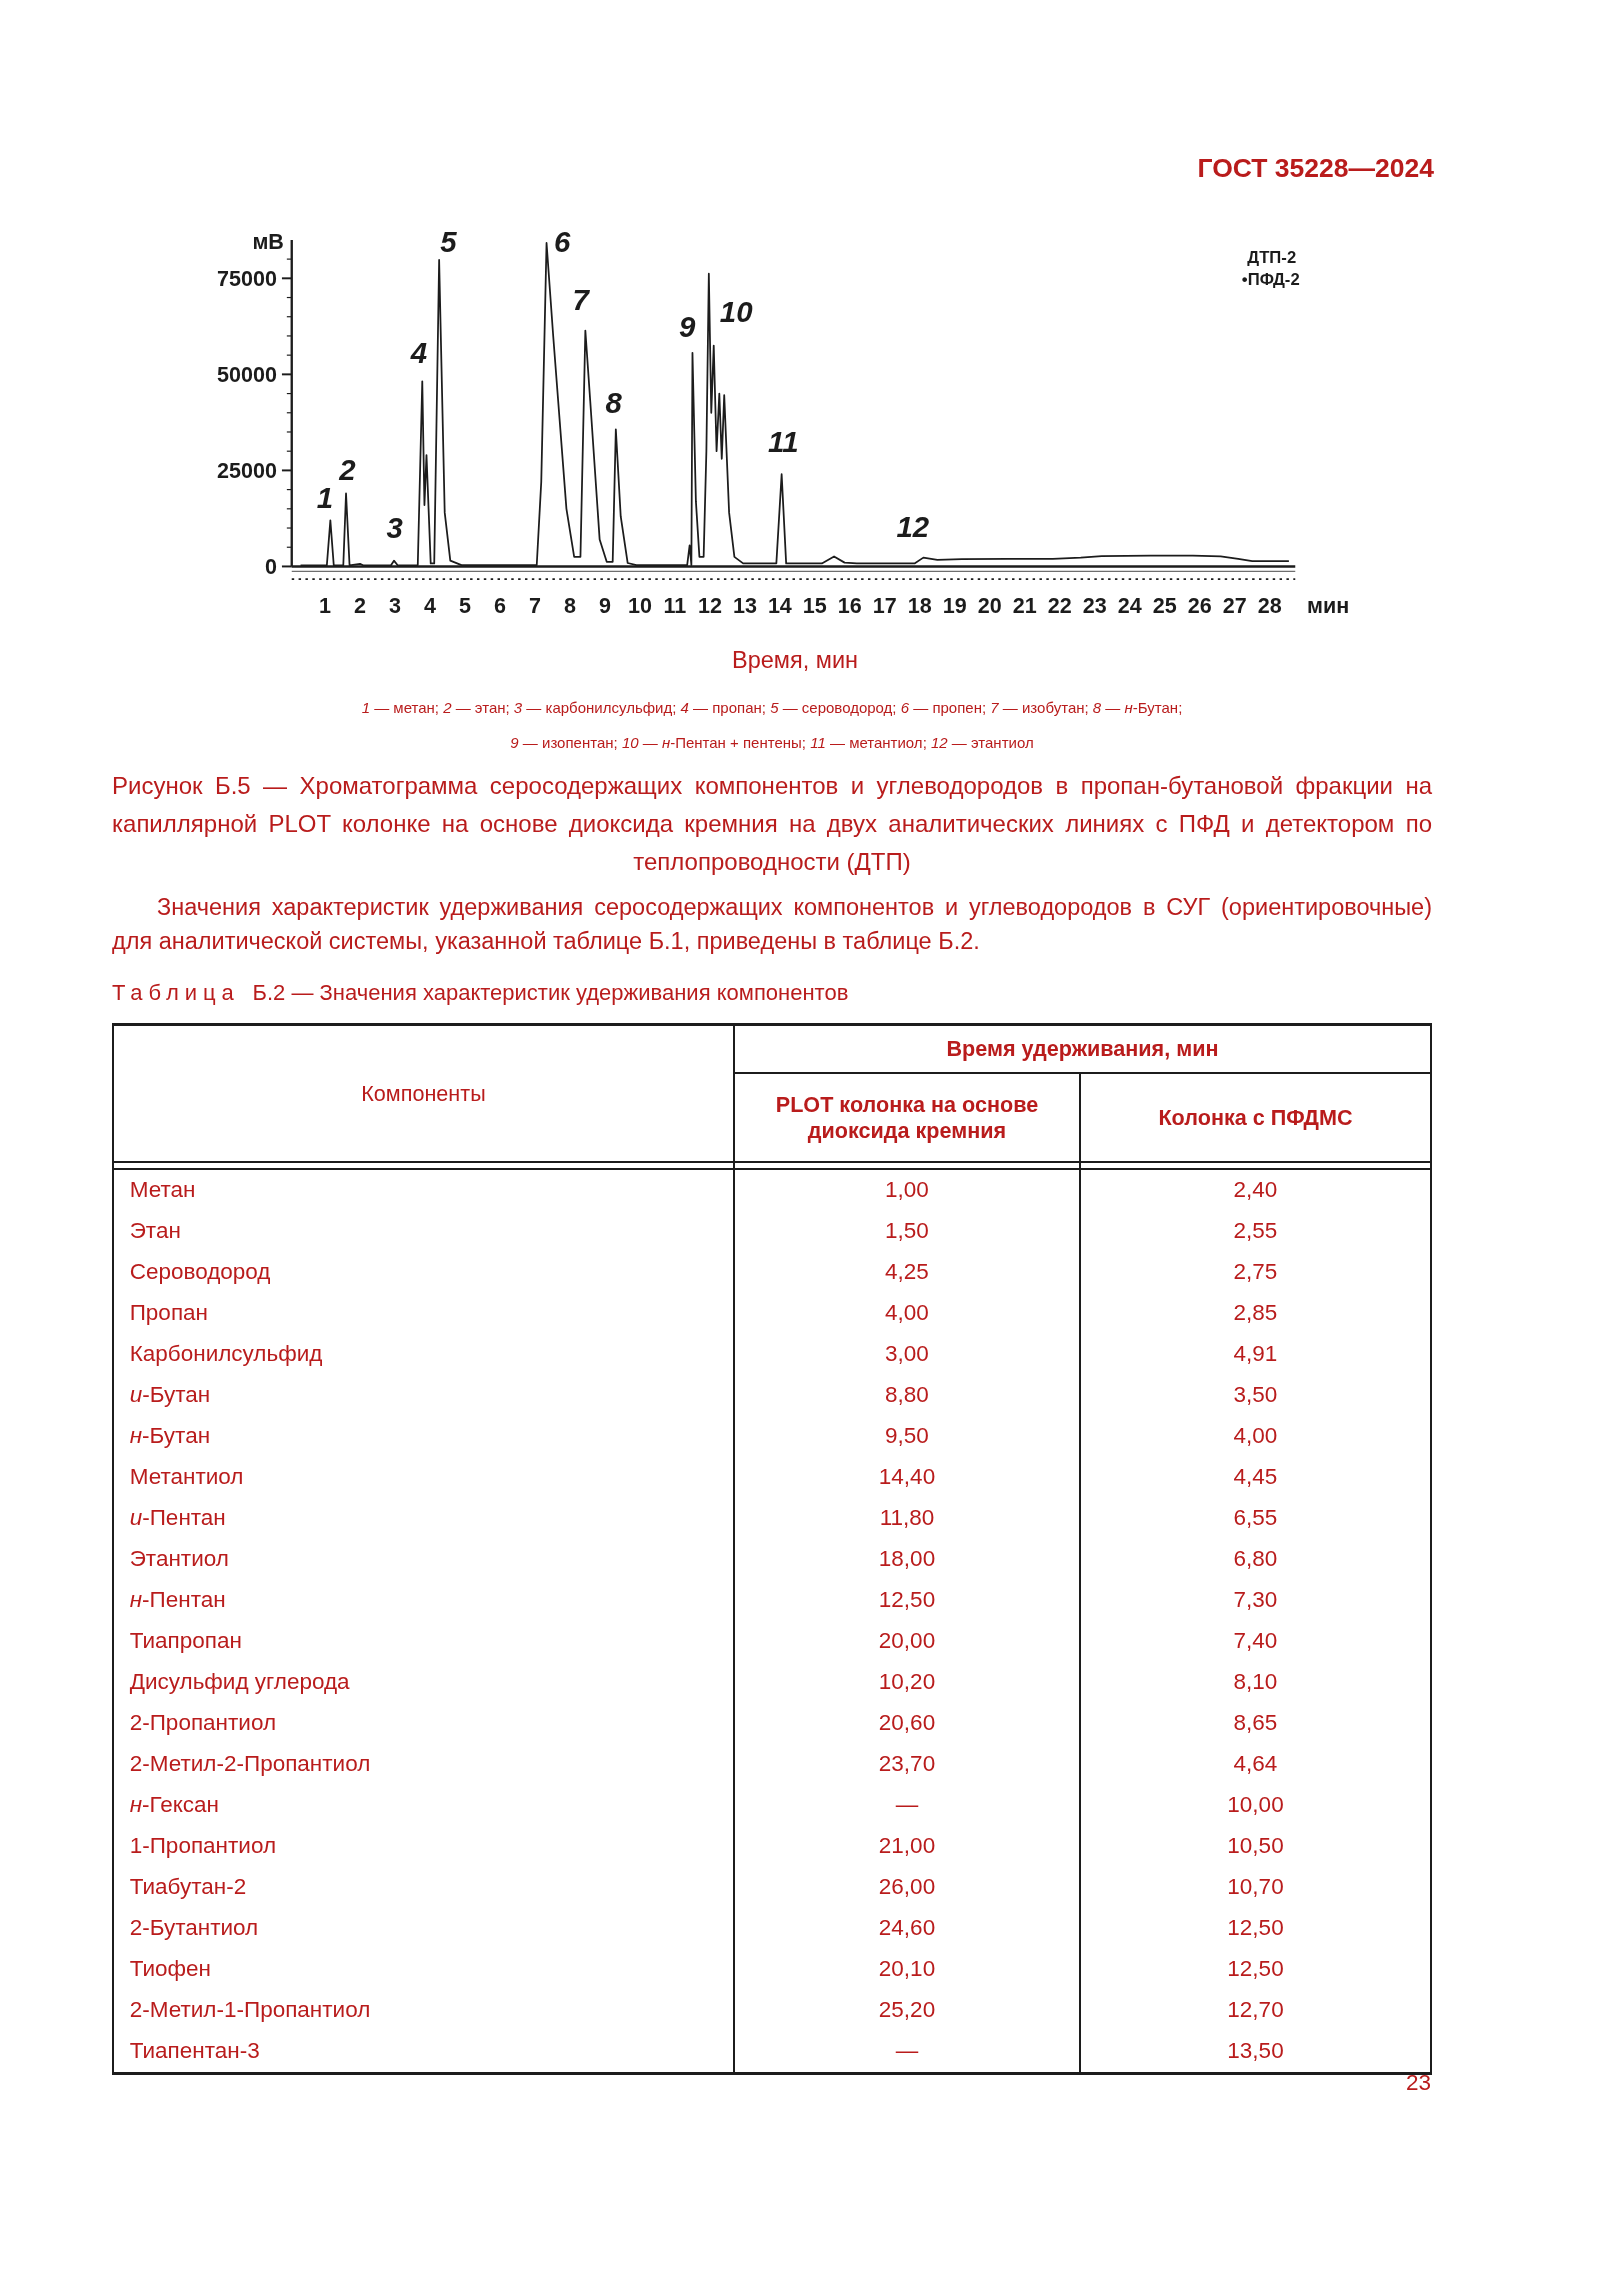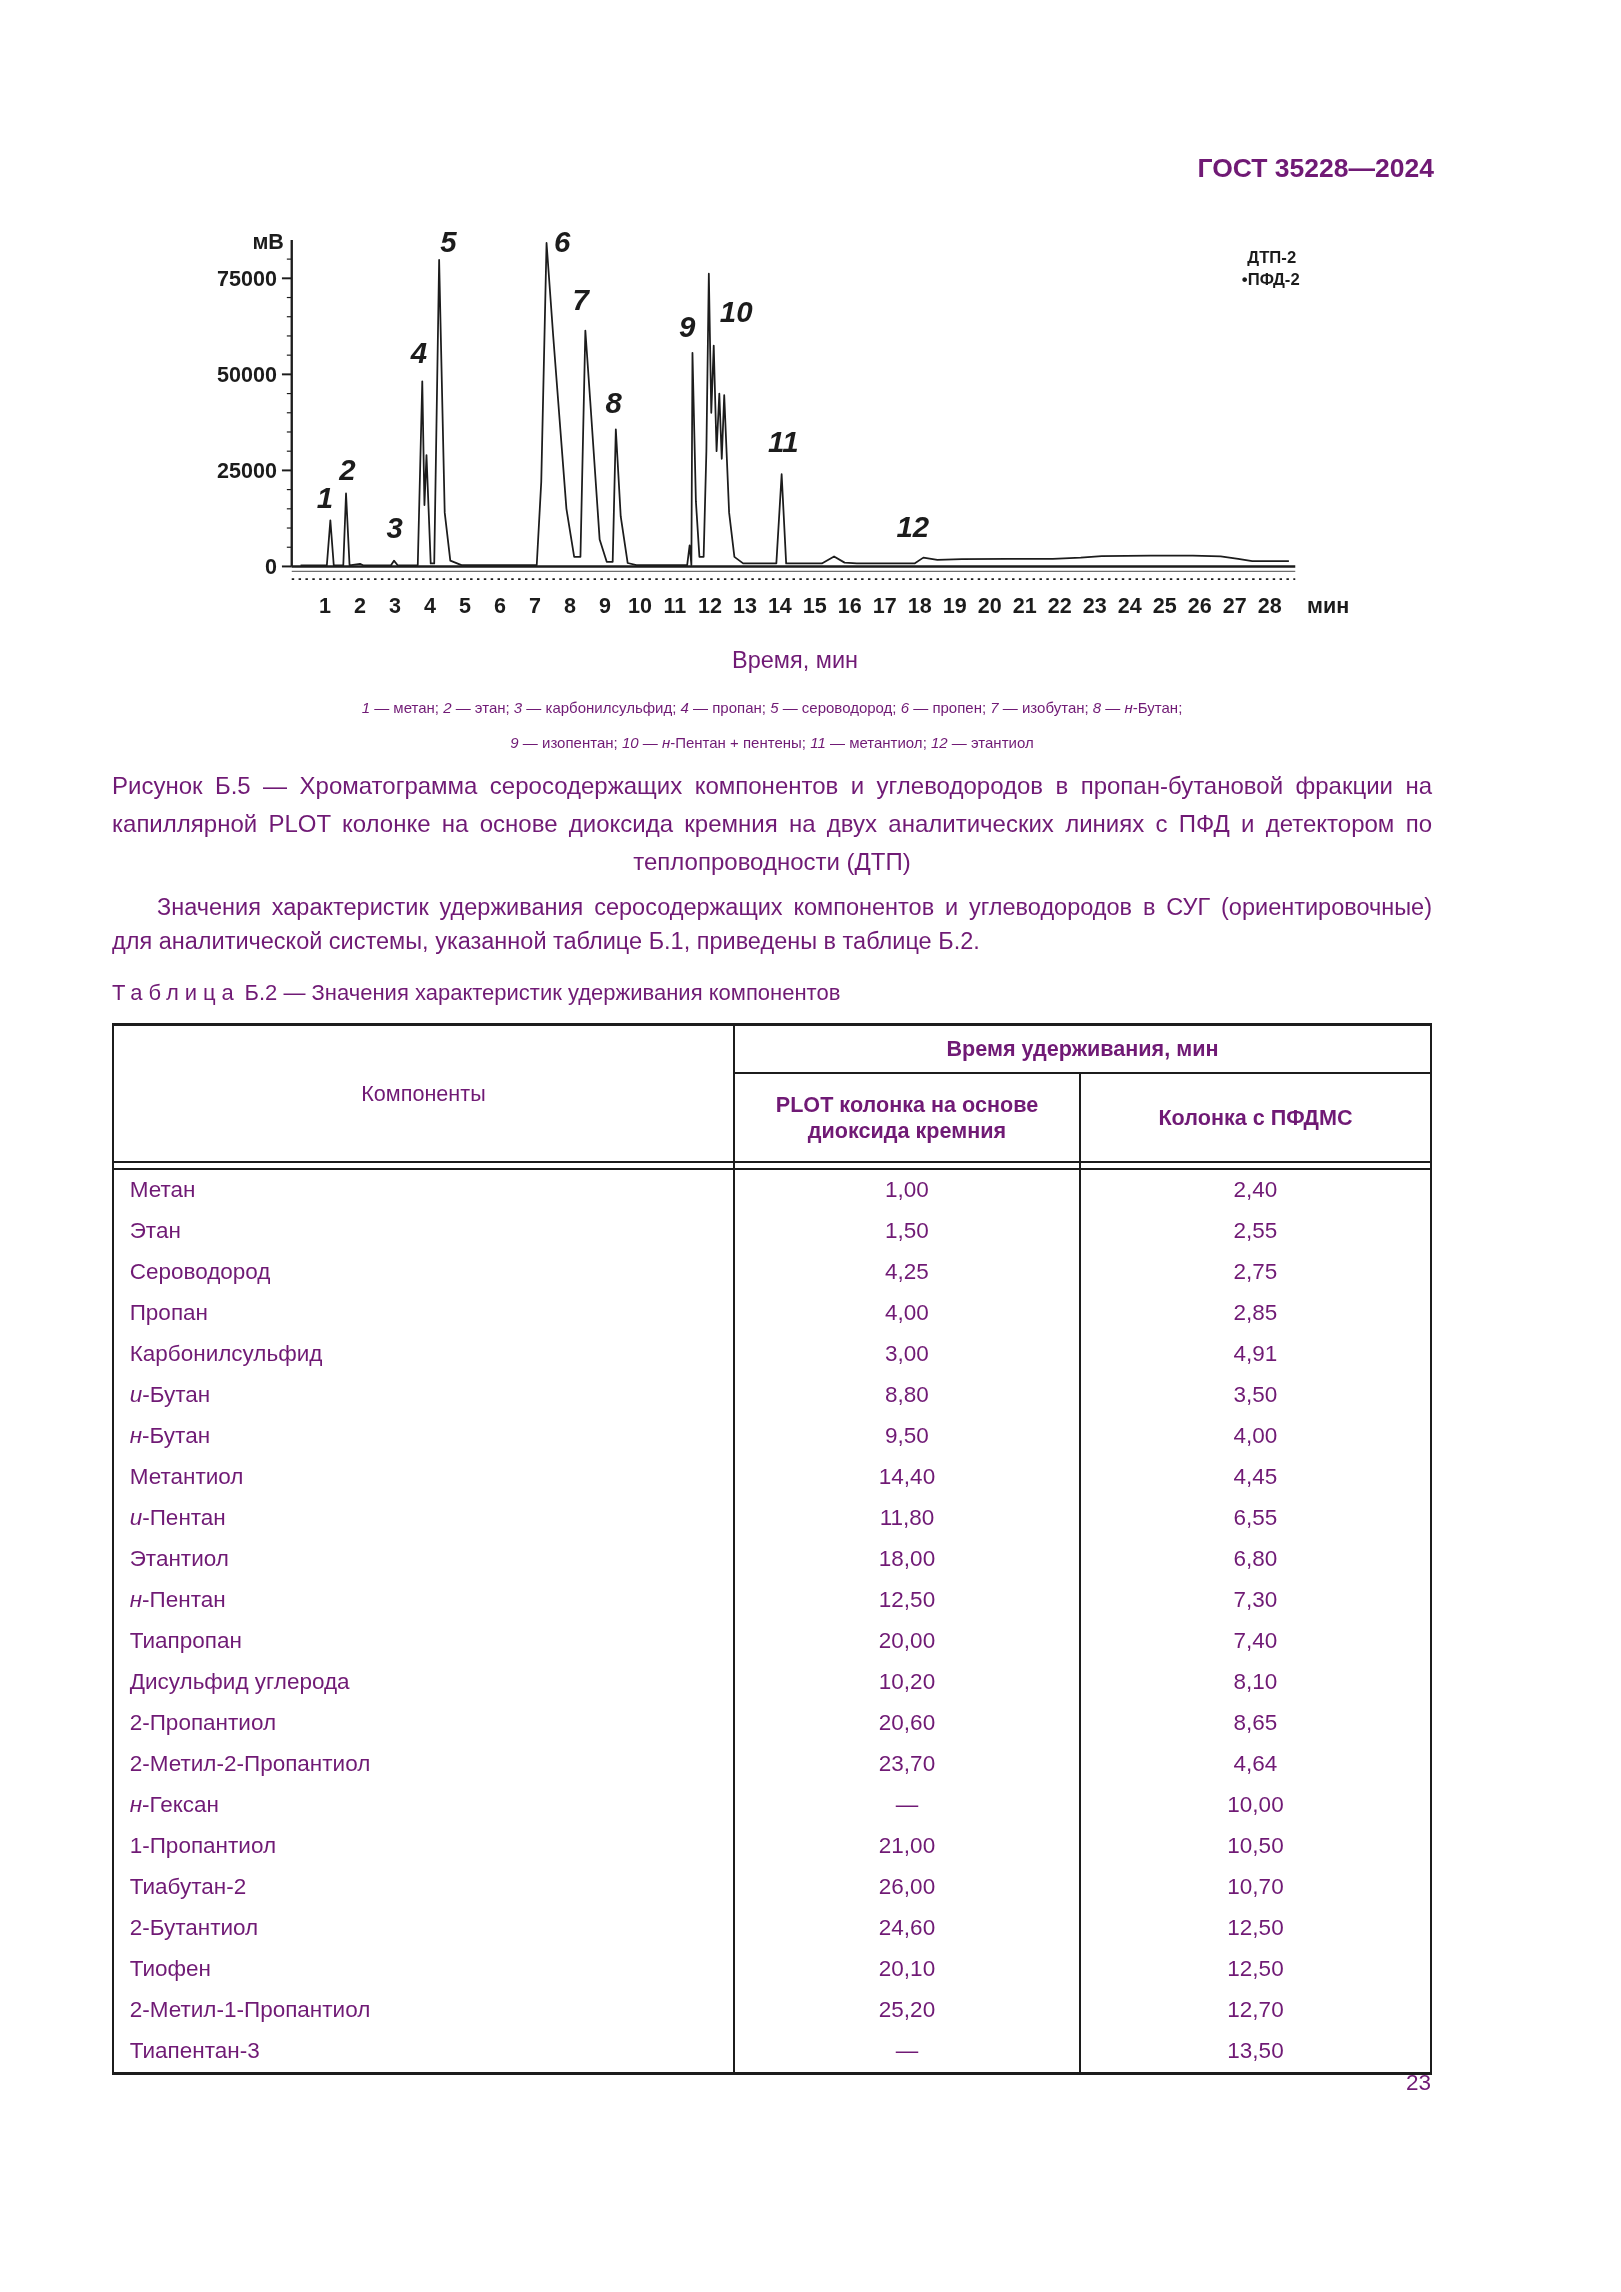--- a/index.html
+++ b/index.html
@@ -1,18 +1,18 @@
 <!DOCTYPE html>
 <html><head>
 <meta charset="utf-8">
 <style>
   html,body{margin:0;padding:0;background:#888;}
   .page{
     position:relative;width:1621px;height:2293px;background:#ffffff;
-    font-family:"Liberation Sans", sans-serif;color:#701a75;overflow:hidden;
+    font-family:"Liberation Sans", sans-serif;color:#b91c1c;overflow:hidden;
   }
   .gost-header{
     position:absolute;top:153px;right:187px;font-size:26.5px;font-weight:bold;
   }
   .chart-svg{position:absolute;left:176px;top:196px;}
   .chart-x-title{
     position:absolute;left:300px;top:647px;width:990px;text-align:center;font-size:23.5px;
   }
   .fig-legend{
     position:absolute;left:112px;top:690px;width:1320px;text-align:center;
@@ -22,21 +22,21 @@
   .fig-caption{
     position:absolute;left:112px;top:767px;width:1320px;font-size:24px;line-height:38px;
     text-align:justify;text-align-last:center;
   }
   .body-paragraph{
     position:absolute;left:112px;top:890px;width:1320px;font-size:23.5px;line-height:34px;
     text-align:justify;text-indent:45px;
   }
   .table-title{position:absolute;left:112px;top:980px;font-size:22px;}
   .table-title .spaced{letter-spacing:5.9px;}
-  .table-title .rest{margin-left:5px;}
+  .table-title .rest{margin-left:13px;}
   .gtable{
     position:absolute;left:112px;top:1023px;width:1320px;box-sizing:border-box;
     border:2px solid #1c1c1c;border-top-width:3.9px;border-bottom-width:3.9px;
     font-size:22.5px;
   }
   .thead{display:flex;border-bottom:2.9px solid #1c1c1c;}
   .th-comp{
     width:621px;box-sizing:border-box;border-right:2px solid #1c1c1c;
     display:flex;align-items:center;justify-content:center;font-size:21.6px;
   }

